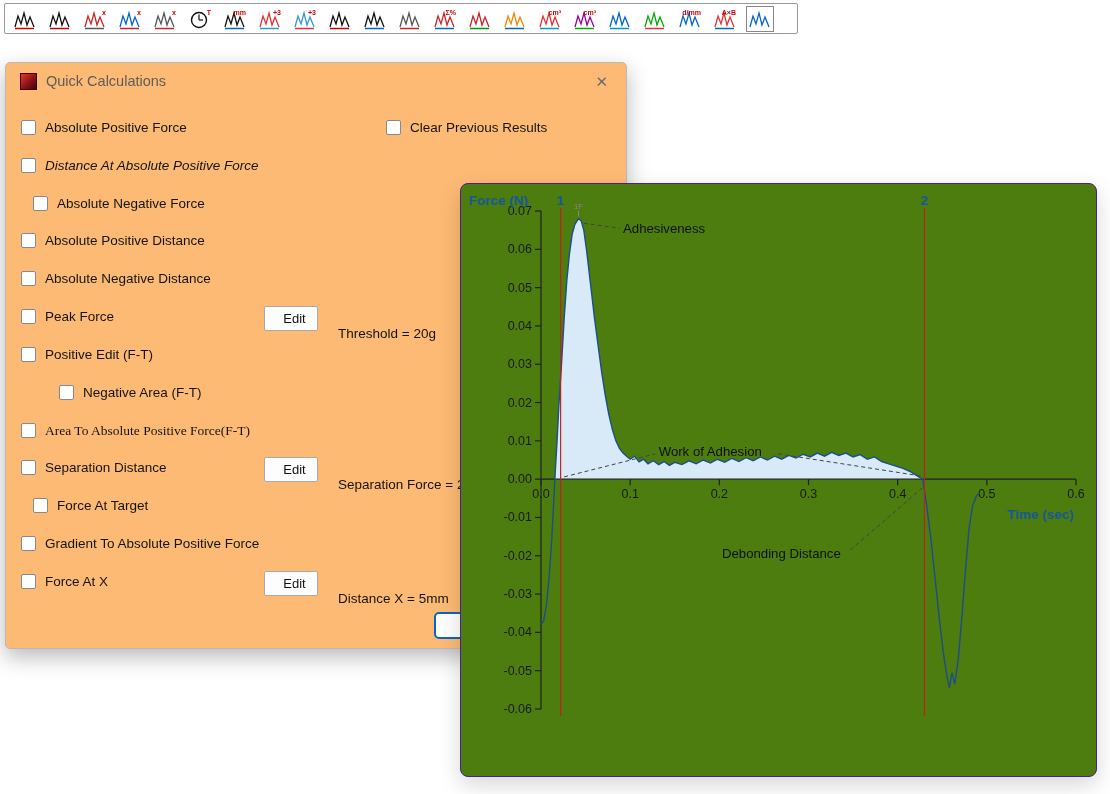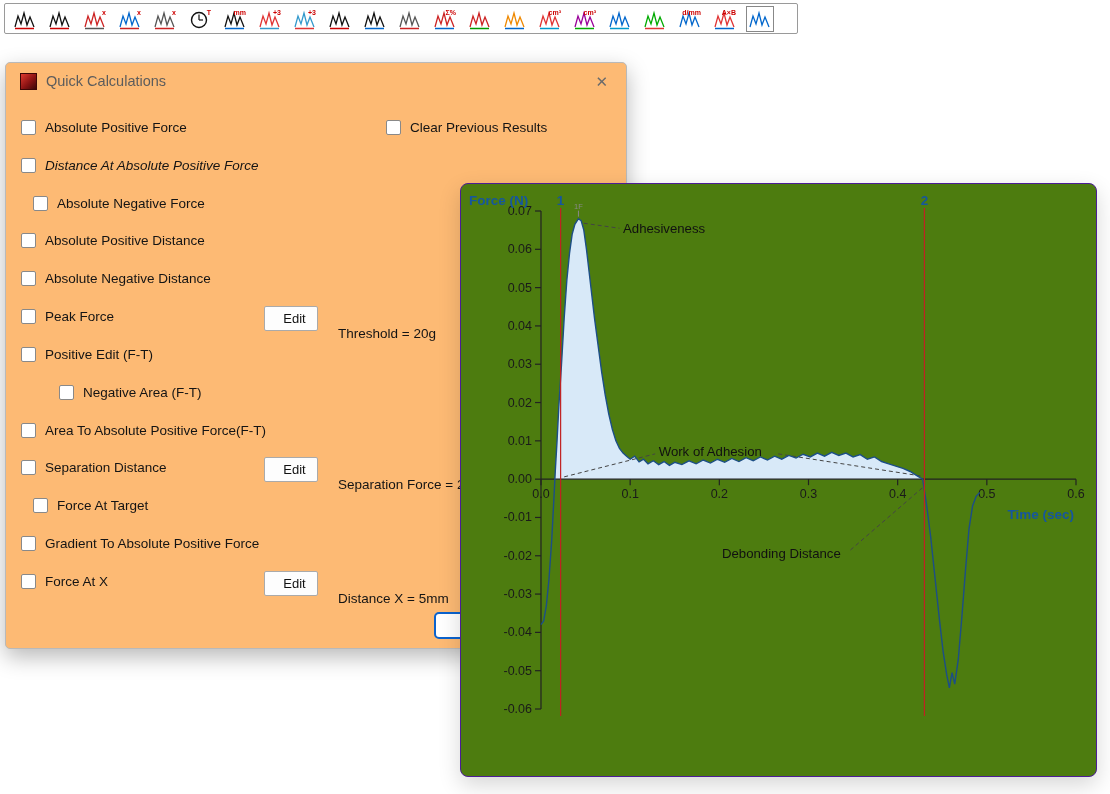--- a/index.html
+++ b/index.html
@@ -219,21 +219,21 @@
           <span class="param">Threshold = 20g</span>
         </div>
         <div class="qc-row" style="top: 283.98px; left: 15px;">
           <span class="cb"></span>
           <span class="cblabel">Positive Edit (F-T)</span>
         </div>
         <div class="qc-row" style="top: 321.81px; left: 15px; margin-left: 38px;">
           <span class="cb"></span>
           <span class="cblabel">Negative Area (F-T)</span>
         </div>
-        <div class="qc-row" style="top: 359.64px; left: 15px;">
+        <div class="qc-row" style="top: 359.64px; left: 15px; font-family: Liberation Serif, serif;">
           <span class="cb"></span>
           <span class="cblabel">Area To Absolute Positive Force(F-T)</span>
         </div>
         <div class="qc-row" style="top: 397.47px; left: 15px;">
           <span class="cb"></span>
           <span class="cblabel">Separation Distance</span>
           <button class="editbtn">Edit</button>
           <span class="param">Separation Force = 2</span>
         </div>
         <div class="qc-row" style="top: 435.3px; left: 15px; padding-left: 12px;">

